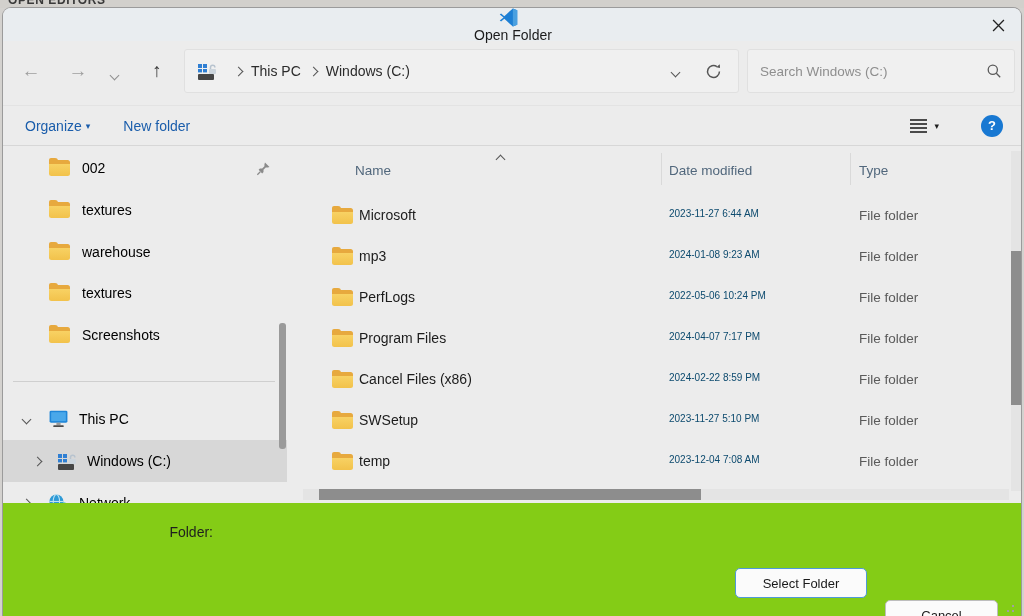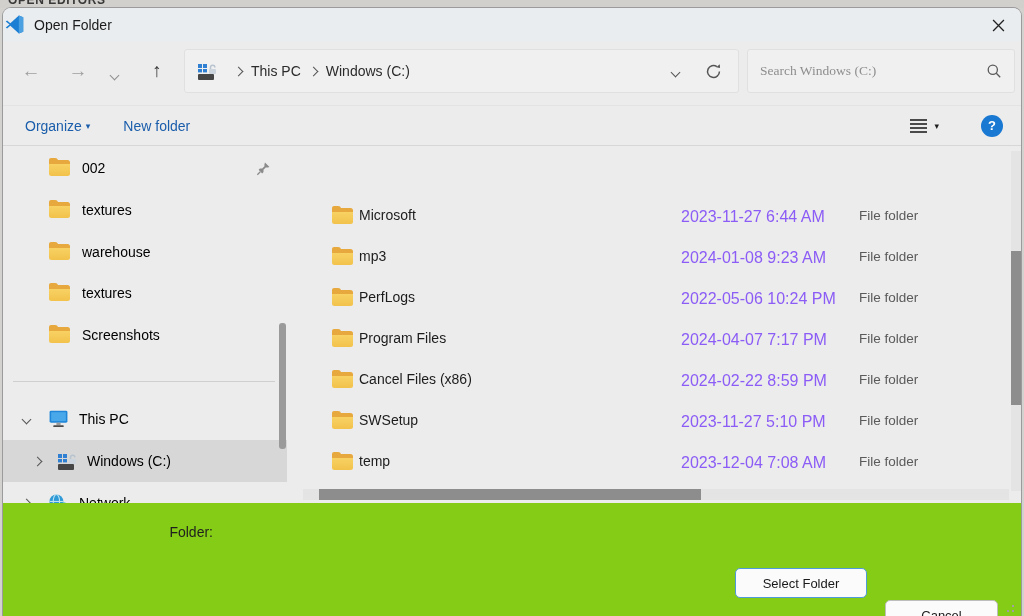--- a/index.html
+++ b/index.html
@@ -12,21 +12,21 @@
   .behind span { position:absolute; top:-7px; left:8px; font-size:12px;
     font-weight:700; color:#3a3a3a; letter-spacing:.6px; }
 
   
   .dialog { position:absolute; top:7px; left:2px; width:1020px; height:609px;
     background:#ececec; border:1px solid #9b9b9b; border-bottom:none;
     border-radius:9px 9px 0 0; overflow:hidden; }
 
   
   .titlebar { position:absolute; top:0; left:0; right:0; height:33px;
-    background:#e9edf0; display:flex; align-items:center; padding-left:2px; }
+    background:#e9edf0; display:flex; align-items:center; padding-left:2px;flex-direction:column; }
   .vsc-icon { width:19px; height:19px; margin-right:10px; flex:0 0 auto; }
   .win-title { font-size:14px; color:#1b1b1b; }
   .close-btn { position:absolute; right:13px; top:7px; width:20px; height:20px;
     display:flex; align-items:center; justify-content:center; cursor:default; }
 
   
   .navrow { position:absolute; top:40px; left:0; right:0; height:48px; }
   .navbtn { position:absolute; top:9px; width:30px; height:28px; text-align:center;
     font-size:19px; line-height:28px; color:#9d9d9d; }
   .navbtn.enabled { color:#3d3d3d; }
@@ -44,21 +44,21 @@
   .bc-icon { width:20px; height:20px; margin-right:9px; flex:0 0 auto; }
   .bc-sep { margin:0 9px; }
   .bc-item { white-space:nowrap; }
   .bc-right { margin-left:auto; display:flex; align-items:center; gap:26px; padding-right:4px; }
   .refresh-icon { width:17px; height:17px; }
 
   .searchbox { position:absolute; left:744px; top:1px; width:268px; height:44px;
     background:#f0f0f0; border:1px solid #e0e0e0; border-radius:3px;
     display:flex; align-items:center; padding:0 12px; }
   .searchbox input { flex:1; border:none; outline:none; background:transparent;
-    font-family:Liberation Serif, serif; font-size:13.5px; color:#222; }
+    font-family:Liberation Sans, sans-serif; font-size:13.5px; color:#222; }
   .searchbox input::placeholder { color:#8e8e8e; }
   .search-icon { width:16px; height:16px; flex:0 0 auto; }
 
   
   .toolbar { position:absolute; top:97px; left:0; right:0; height:41px;
     border-top:1px solid #e3e3e3; border-bottom:1px solid #d7d7d7;
     display:flex; align-items:center; font-size:14px; }
   .tb-link { color:#1a5dab; margin-left:22px; display:flex; align-items:center; gap:4px; }
   .tb-link.second { margin-left:33px; }
   .tb-caret { font-size:9px; color:#1a5dab; }
@@ -90,21 +90,21 @@
   .fl-header { position:absolute; top:0; left:0; right:0; height:46px;
     font-size:13.5px; color:#51677c; }
   .fl-header .h-name { position:absolute; left:54px; top:16px; }
   .fl-header .h-date { position:absolute; left:368px; top:16px; }
   .fl-header .h-type { position:absolute; left:558px; top:16px; }
   .sort-caret { position:absolute; left:196px; top:4px; }
   .col-sep { position:absolute; top:6px; height:32px; width:1px; background:#d9d9d9; }
   .frow { position:absolute; left:0; width:700px; height:41px; font-size:14px; }
   .frow .folder { position:absolute; left:31px; top:12px; }
   .frow .fname { position:absolute; left:58px; top:11px; color:#1c1c1c; }
-  .frow .fdate { position:absolute; left:368px; top:12px; color:#8b5cf6; font-size:16px;margin-left:12px; }
+  .frow .fdate { position:absolute; left:368px; top:12px; color:#0c4a6e; font-size:10px; }
   .frow .ftype { position:absolute; left:558px; top:12px; color:#5a5a5a; font-size:13.5px; }
   .v-scroll-track { position:absolute; right:1px; top:4px; width:11px; height:340px; background:#e4e4e4; }
   .v-scroll-thumb { position:absolute; right:1px; top:104px; width:11px; height:154px; background:#8d8d8d; }
   .h-scroll-track { position:absolute; left:2px; top:342px; width:706px; height:11px; background:#e4e4e4; }
   .h-scroll-thumb { position:absolute; left:18px; top:342px; width:382px; height:11px; background:#8d8d8d; }
 
   
   .footer { position:absolute; left:0; right:0; top:495px; height:114px; background:#84cc16; }
   .folder-label { position:absolute; left:140px; top:21px; width:70px; text-align:right;
     font-size:14px; color:#1f1f1f; }
@@ -284,20 +284,28 @@
           <rect x="10" y="11.5" width="8.6" height="4.5" fill="#49c2d8"></rect>
         </svg>
       </span>
       <span class="t-label" style="left:76px">Network</span>
     </div>
 
     <div class="sb-scroll"></div>
   </div>
 
   <div class="filelist">
+    <div class="fl-header">
+      <span class="sort-caret"><span class="chev up dark"></span></span>
+      <span class="h-name">Name</span>
+      <span class="h-date">Date modified</span>
+      <span class="h-type">Type</span>
+      <span class="col-sep" style="left:360px"></span>
+      <span class="col-sep" style="left:549px"></span>
+    </div>
 
     <div class="frow" style="top:49px">
       <span class="folder"></span>
       <span class="fname">Microsoft</span>
       <span class="fdate">2023-11-27 6:44 AM</span>
       <span class="ftype">File folder</span>
     </div>
     <div class="frow" style="top:90px">
       <span class="folder"></span>
       <span class="fname">mp3</span>

